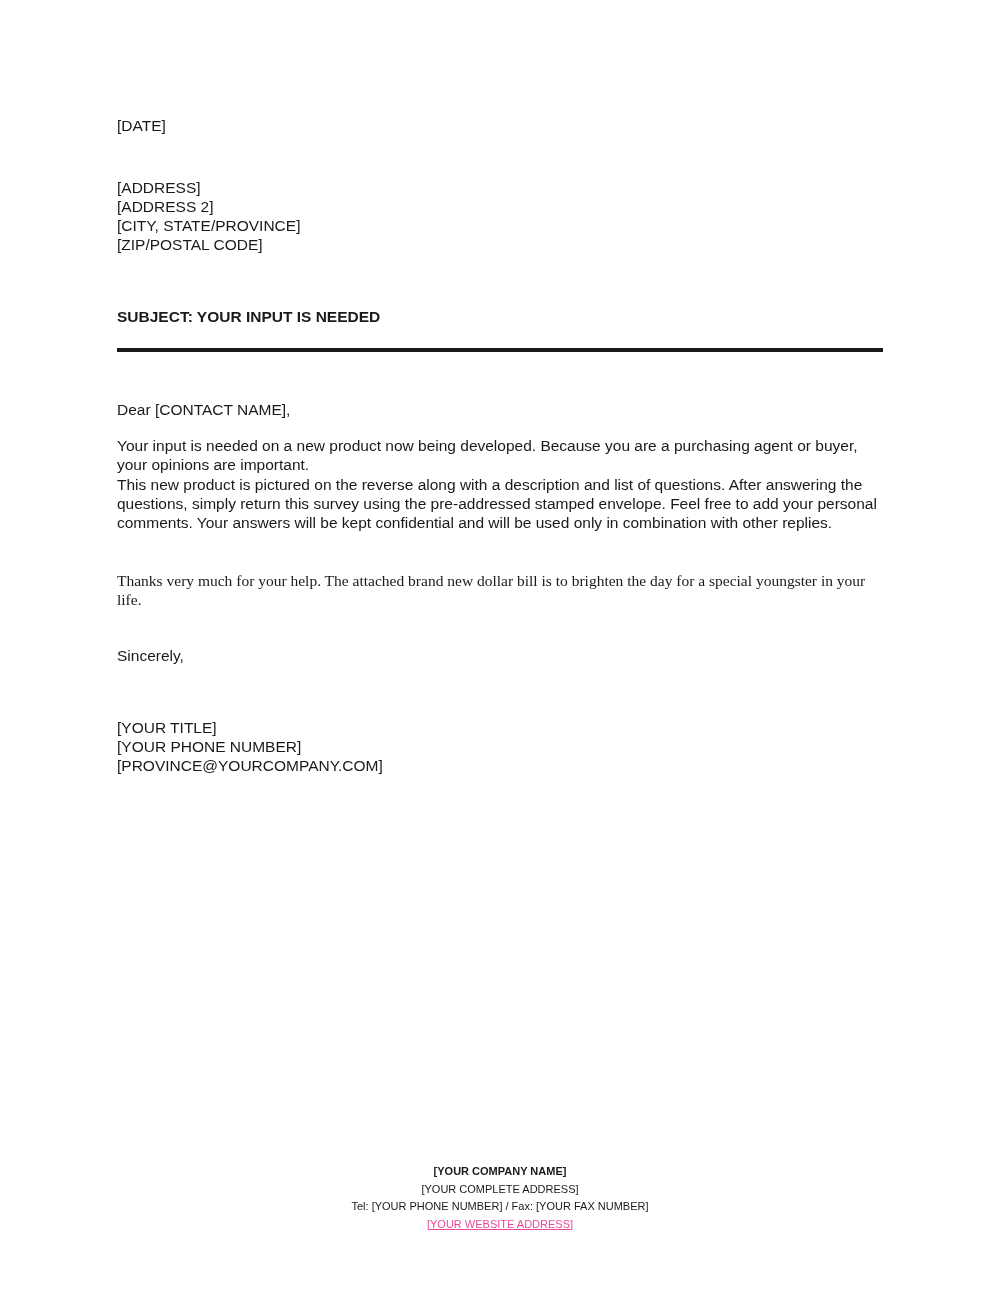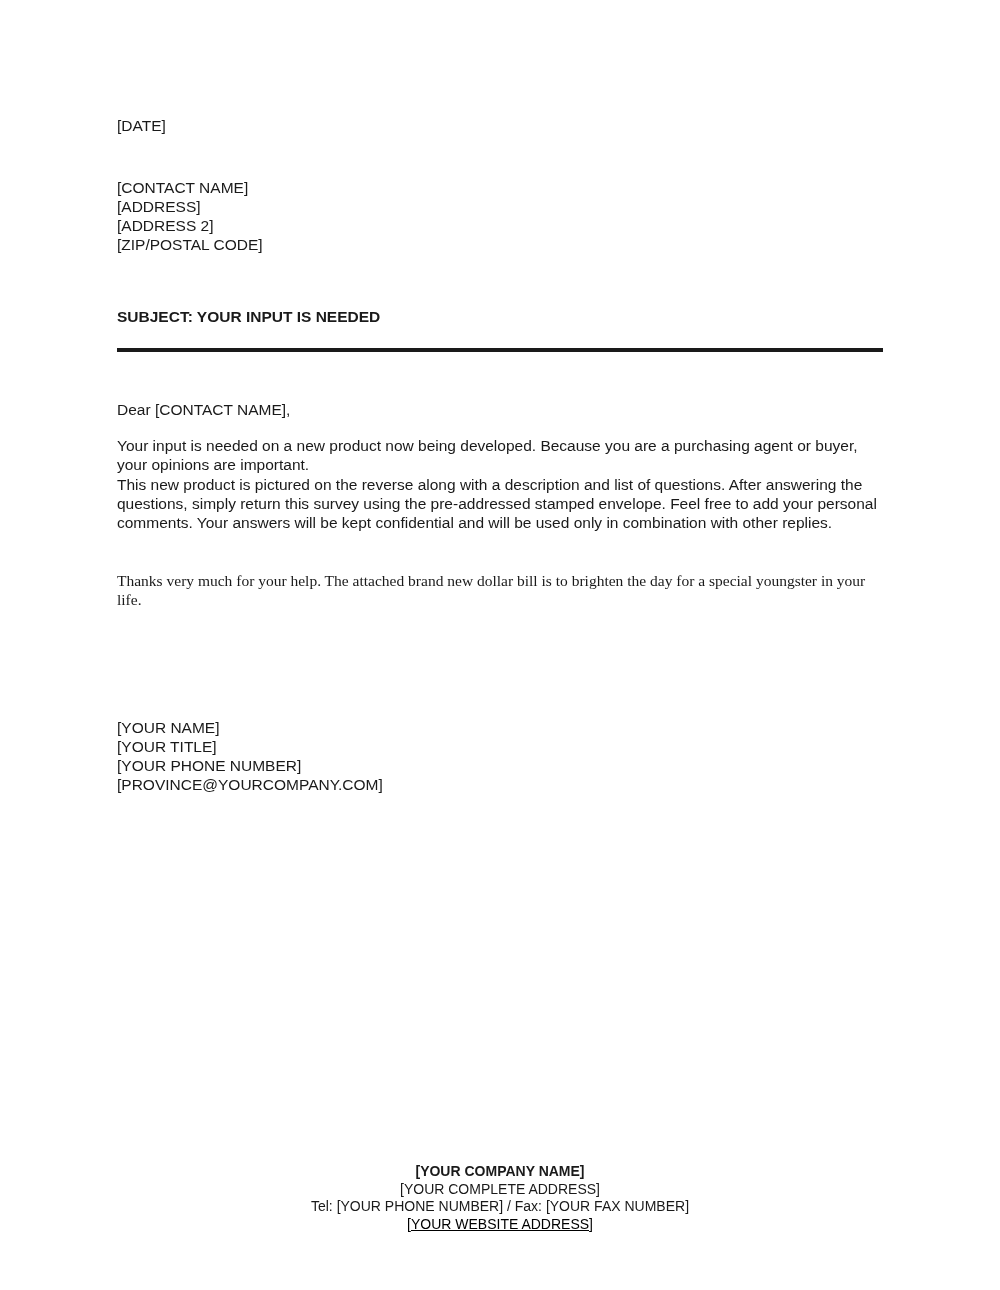--- a/index.html
+++ b/index.html
@@ -41,59 +41,59 @@
   .para-2 { top: 475px; }
   .para-3 { top: 571px; font-family: Liberation Serif, serif; }
   .closing-block   { top: 646px; }
   .signature-block { top: 718px; }
   .footer {
     position: absolute;
     left: 0;
     top: 1163px;
     width: 1000px;
     text-align: center;
-    font-size: 14px;
+    font-size: 11px;
     line-height: 17.5px;
   }
   .footer .company { font-weight: bold; }
   .footer a.weblink {
-    color: #000000;
+    color: #ec4899;
     text-decoration: underline;
     cursor: pointer;
   }
 </style>
 </head>
 <body>
 
 <div class="page">
 
   <div class="block date-block">[DATE]</div>
 
   <div class="block recipient-block">
-    <div>[CONTACT NAME]</div>
     <div>[ADDRESS]</div>
     <div>[ADDRESS 2]</div>
+    <div>[CITY, STATE/PROVINCE]</div>
     <div>[ZIP/POSTAL CODE]</div>
   </div>
 
   <div class="block subject-block">SUBJECT: YOUR INPUT IS NEEDED</div>
 
   <div class="subject-rule"></div>
 
   <div class="block salutation-block">Dear [CONTACT NAME],</div>
 
   <p class="block para para-1">Your input is needed on a new product now being developed. Because you are a purchasing agent or buyer, your opinions are important.</p>
 
   <p class="block para para-2">This new product is pictured on the reverse along with a description and list of questions. After answering the questions, simply return this survey using the pre-addressed stamped envelope. Feel free to add your personal comments. Your answers will be kept confidential and will be used only in combination with other replies.</p>
 
   <p class="block para para-3">Thanks very much for your help. The attached brand new dollar bill is to brighten the day for a special youngster in your life.</p>
 
+  <div class="block closing-block">Sincerely,</div>
 
   <div class="block signature-block">
-    <div>[YOUR NAME]</div>
     <div>[YOUR TITLE]</div>
     <div>[YOUR PHONE NUMBER]</div>
     <div>[PROVINCE@YOURCOMPANY.COM]</div>
   </div>
 
   <div class="footer">
     <div class="company">[YOUR COMPANY NAME]</div>
     <div>[YOUR COMPLETE ADDRESS]</div>
     <div>Tel: [YOUR PHONE NUMBER] / Fax: [YOUR FAX NUMBER]</div>
     <div>

